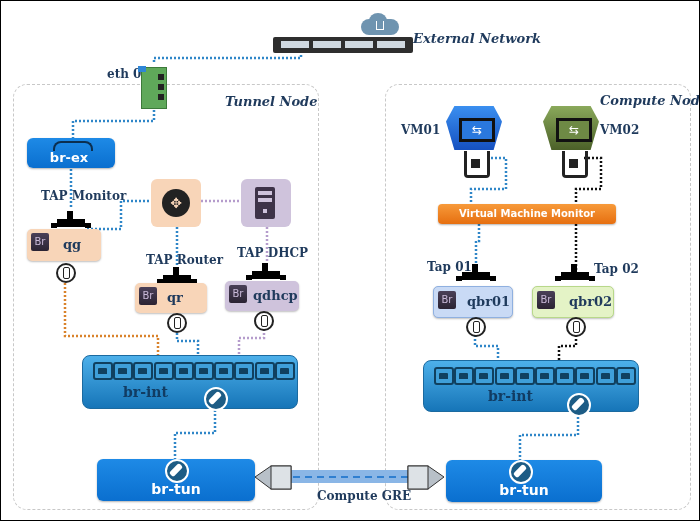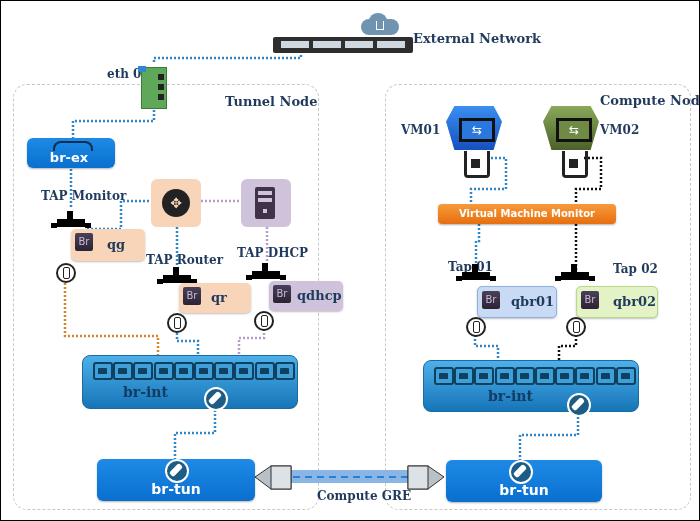--- a/index.html
+++ b/index.html
@@ -1,24 +1,24 @@
 <!DOCTYPE html>
 <html><head>
 <meta charset="utf-8">
 <style>
   html,body{margin:0;padding:0;background:#fff;}
   body{width:700px;height:521px;overflow:hidden;}
   #stage{position:relative;width:698px;height:519px;border:1px solid #000;background:#fff;overflow:hidden;font-family:"Liberation Serif",serif;}
   .abs{position:absolute;}
   .node-frame{position:absolute;border:1px dashed #c8c8c8;border-radius:14px;}
   .label{position:absolute;color:#1f3a5c;font-weight:bold;font-family:"DejaVu Serif","Liberation Serif",serif;white-space:nowrap;}
-  .lbl-lg{font-size:13px;}
+  .lbl-lg{font-size:13px;font-style:italic;}
   .lbl-md{font-size:12px;}
   .bridge-blue{position:absolute;background:linear-gradient(#1e8ae6,#0a6fcf);border-radius:6px;color:#fff;font-family:"DejaVu Sans","Liberation Sans",sans-serif;font-weight:bold;text-align:center;box-shadow:0 1px 2px rgba(0,0,0,.3);}
-  .br-box{position:absolute;border-radius:5px;box-shadow:0 1px 2px rgba(0,0,0,.25);margin-left:44px;}
+  .br-box{position:absolute;border-radius:5px;box-shadow:0 1px 2px rgba(0,0,0,.25);}
   .br-box .tag{position:absolute;left:4px;top:4px;width:18px;height:18px;background:linear-gradient(#4a4058,#2b2333);border-radius:2px;color:#c9b9d8;font-size:10px;font-family:"DejaVu Sans",sans-serif;line-height:18px;text-align:center;}
   .br-box .nm{position:absolute;color:#1f3a5c;font-weight:bold;font-family:"DejaVu Serif",serif;font-size:13px;}
   .tconn{position:absolute;width:40px;height:18px;}
   .tconn i{position:absolute;background:#000;}
   .plug{position:absolute;width:16px;height:16px;border:2px solid #222;border-radius:50%;background:#fff;}
   .plug::after{content:"";position:absolute;left:5px;top:2px;width:5px;height:10px;border:1.5px solid #222;border-radius:2px;}
   .switch{position:absolute;background:linear-gradient(#4db0ea,#1675b8);border-radius:8px;border:1px solid #1b6aa0;}
   .port{position:absolute;top:6px;width:16px;height:14px;border:2px solid #10405f;border-radius:3px;background:#3f9fd9;}
   .port::after{content:"";position:absolute;left:3px;top:4px;width:9px;height:6px;background:#10405f;border-radius:1px 1px 0 0;}
   .sw-label{position:absolute;color:#113c63;font-family:"DejaVu Serif",serif;font-weight:bold;font-size:14px;}
@@ -210,34 +210,34 @@
     <div style="position:absolute;left:13px;top:12px;width:30px;height:18px;border:3px solid #111;background:#6e8a45;color:#fff;font-size:12px;line-height:18px;text-align:center;font-family:'DejaVu Sans',sans-serif;">⇆</div>
   </div>
   <div class="abs" style="left:561px;top:150px;width:20px;height:24px;border:3px solid #222;border-top:none;border-radius:0 0 4px 4px;">
     <div style="position:absolute;left:4px;top:8px;width:9px;height:9px;background:#222;"></div>
   </div>
 
   <div class="abs" style="left:437px;top:203px;width:178px;height:20px;background:linear-gradient(#f79a3a,#e66f10);border-radius:4px;color:#fff;font-family:'DejaVu Sans',sans-serif;font-weight:bold;font-size:10px;line-height:20px;text-align:center;box-shadow:0 1px 2px rgba(0,0,0,.3);">
     <span>Virtual Machine  Monitor</span>
   </div>
 
-  <div class="label lbl-md" style="left:426px;top:259px;margin-left:21px;">Tap 01</div>
+  <div class="label lbl-md" style="left:426px;top:259px;">Tap 01</div>
   <div class="tconn" style="left:455px;top:263px;">
     <i style="left:16px;top:0;width:6px;height:8px"></i>
       <i style="left:6px;top:8px;width:28px;height:8px"></i>
       <i style="left:0;top:12px;width:6px;height:5px"></i>
       <i style="left:34px;top:12px;width:6px;height:5px"></i>
   </div>
   <div class="br-box" style="left:432px;top:285px;width:78px;height:30px;background:#c9daf5;border:1px solid #8fb0e0;">
     <span class="tag">Br</span>
     <span class="nm" style="left:33px;top:7px;">qbr01</span>
   </div>
   <div class="plug" style="left:465px;top:316px;"></div>
 
-  <div class="label lbl-md" style="left:612px;top:261px;">Tap 02</div>
+  <div class="label lbl-md" style="left:593px;top:261px;">Tap 02</div>
   <div class="tconn" style="left:554px;top:263px;">
     <i style="left:16px;top:0;width:6px;height:8px"></i>
       <i style="left:6px;top:8px;width:28px;height:8px"></i>
       <i style="left:0;top:12px;width:6px;height:5px"></i>
       <i style="left:34px;top:12px;width:6px;height:5px"></i>
   </div>
   <div class="br-box" style="left:531px;top:285px;width:80px;height:30px;background:#e4f3c6;border:1px solid #b8d88a;">
     <span class="tag">Br</span>
     <span class="nm" style="left:36px;top:7px;">qbr02</span>
   </div>

